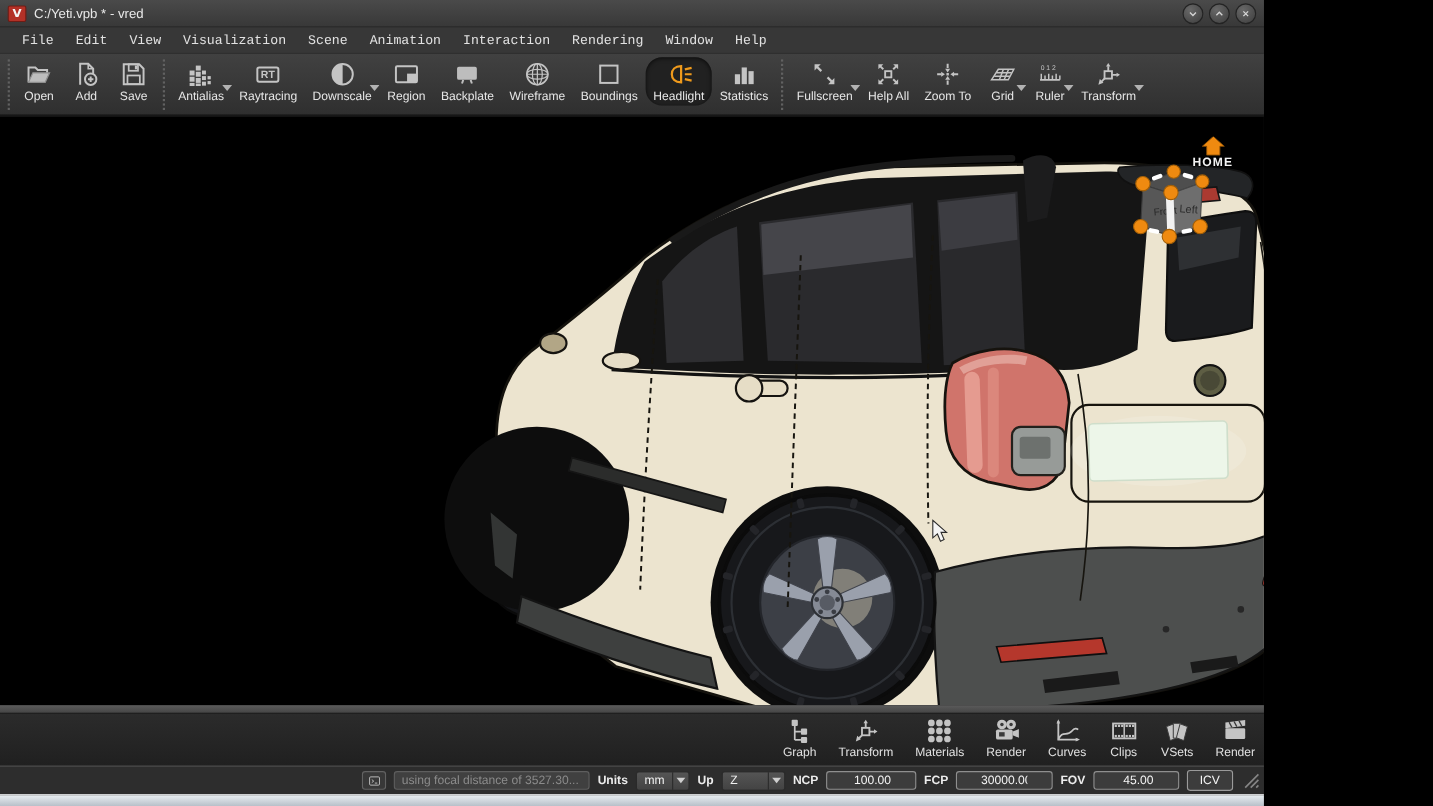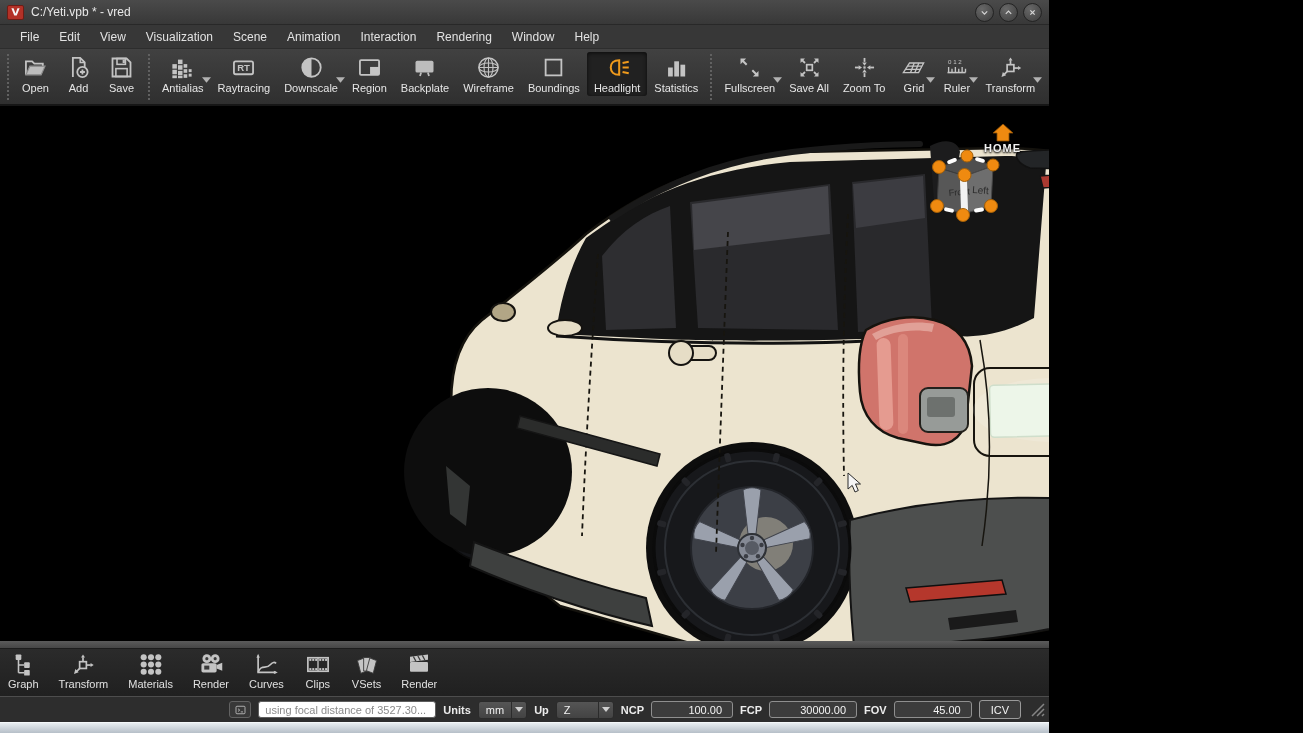--- a/index.html
+++ b/index.html
@@ -1,84 +1,84 @@
 <!DOCTYPE html>
 <html><head>
 <meta charset="utf-8">
 <style>
   * { margin:0; padding:0; box-sizing:border-box; }
   html,body { width:1303px; height:733px; overflow:hidden; background:#000; }
   body { font-family:"Liberation Sans", sans-serif; -webkit-font-smoothing:antialiased; }
-  .window { width:1049px; height:733px; display:flex; flex-direction:column; background:#303030; }
+  .window { width:1149px; height:733px; display:flex; flex-direction:column; background:#303030; }
 
   
   .titlebar { height:25px; flex:0 0 25px; display:flex; align-items:center; padding:0 7px; gap:7px;
               background:linear-gradient(#4a4a4a,#383838); border-bottom:1px solid #282828; }
   .app-icon { width:17px; height:15px; background:#b33127; border:1px solid #6e1c15; border-radius:2px;
               display:flex; align-items:center; justify-content:center; }
   .app-icon svg { width:11px; height:10px; }
   .win-title { color:#e8e8e8; font-size:12px; flex:1; white-space:nowrap; }
   .win-controls { display:flex; gap:5px; }
   .win-btn { width:19px; height:19px; border-radius:50%; border:1px solid #232323;
              background:radial-gradient(circle at 35% 30%, #686868, #3d3d3d);
              display:flex; align-items:center; justify-content:center; cursor:default; }
   .win-btn svg { width:13px; height:13px; }
 
   
   .menubar { height:24px; flex:0 0 24px; background:#373737; display:flex; align-items:center;
              padding-left:10px; border-bottom:1px solid #2d2d2d; }
-  .menu-item { color:#e2e2e2; font-size:12px; padding:3px 10px; border-radius:2px; }
+  .menu-item { color:#e2e2e2; font-size:12px; padding:3px 10px; border-radius:2px;font-family:Liberation Mono, monospace; }
 
   
   .toolbar { height:57px; flex:0 0 57px; background:linear-gradient(#414141,#2f2f2f);
              border-bottom:2px solid #161616; display:flex; align-items:flex-start; padding:3px 2px 0; }
   .tb-sep { height:46px; margin:2px 5px 0 5px; border-left:2px dotted #616161; width:0; }
   .tb-btn { position:relative; display:flex; flex-direction:column; align-items:center;
             padding:2px 7px 2px; border-radius:3px; }
-  .tb-btn.active { background:#212121; box-shadow:inset 0 1px 4px rgba(0,0,0,.7); }
+  .tb-btn.active { background:#212121; box-shadow:inset 0 1px 4px rgba(0,0,0,.7);border-radius:15px; }
   .tb-ic { width:29px; height:27px; display:block; }
   .tb-label { color:#e6e6e6; font-size:11px; margin-top:1px; white-space:nowrap; }
   .dd-tri { position:absolute; right:0; top:25px; line-height:0; }
 
   
   .viewport { height:535px; flex:0 0 535px; position:relative; background:#000; overflow:hidden; }
   .car-svg { position:absolute; left:0; top:0; }
   .home { position:absolute; top:18px; right:28px; display:flex; flex-direction:column; align-items:center; }
   .home svg { width:22px; height:18px; }
   .home-label { color:#f2f2f2; font-size:11px; font-weight:bold; letter-spacing:1px;
                 text-shadow:0 1px 2px #000, 0 0 3px #000; margin-top:0px; }
   .navcube { position:absolute; top:42px; right:44px; width:78px; height:76px; }
   .cursor { position:absolute; left:847px; top:366px; width:15px; height:22px; }
 
   
   .splitter { height:8px; flex:0 0 8px; background:linear-gradient(#5b5b5b,#464646); border-bottom:1px solid #1d1d1d; }
   .dock { height:47px; flex:0 0 47px; background:linear-gradient(#2b2b2b,#202020);
-          display:flex; justify-content:flex-start; align-items:flex-start; gap:4px; padding-top:1px; }
+          display:flex; justify-content:flex-end; align-items:flex-start; gap:4px; padding-top:1px; }
   .dock-btn { display:flex; flex-direction:column; align-items:center; padding:1px 8px 0; border-radius:3px; }
   .dk-ic { width:28px; height:27px; display:block; }
   .dock-label { color:#e0e0e0; font-size:11px; margin-top:0; white-space:nowrap; }
 
   
   .statusbar { height:26px; flex:0 0 26px; background:#2d2d2d; border-top:1px solid #4d4d4d;
                display:flex; align-items:center; font-size:11px; color:#d9d9d9; padding:0 4px 0 10px; }
   .sb-left { display:flex; gap:10px; white-space:nowrap; }
   .sb-right { margin-left:auto; display:flex; align-items:center; gap:7px; }
   .term-btn { width:22px; height:17px; background:#383838; border:1px solid #626262; border-radius:3px;
               display:flex; align-items:center; justify-content:center; }
   .term-btn svg { width:13px; height:12px; }
-  .msg-field { width:178px; height:17px; background:#ffffff; border:1px solid #5e5e5e; border-radius:3px;
+  .msg-field { width:178px; height:17px; background:#404040; border:1px solid #5e5e5e; border-radius:3px;
                color:#8b8b8b; font-size:11px; padding:0 6px; font-family:"Liberation Sans",sans-serif; }
   .sb-label { color:#ececec; font-weight:bold; white-space:nowrap; }
   .dd { height:18px; background:linear-gradient(#555,#434343); border:1px solid #2b2b2b; border-radius:3px;
         display:flex; align-items:center; color:#f0f0f0; }
   .dd .dd-val { padding:0 7px; min-width:16px; }
   .dd .dd-arr { width:15px; height:100%; border-left:1px solid #2b2b2b; display:flex; align-items:center; justify-content:center; }
   .tri-down { width:0; height:0; border-left:4px solid transparent; border-right:4px solid transparent; border-top:5px solid #cfcfcf; }
   .num-field { height:17px; background:#3c3c3c; border:1px solid #8f8f8f; border-radius:3px; color:#f4f4f4;
-               font-size:11px; text-align:right; padding:0 10px; font-family:"Liberation Sans",sans-serif; }
+               font-size:11px; text-align:right; padding:0 22px; font-family:"Liberation Sans",sans-serif; }
   .icv-btn { height:19px; padding:0 11px; background:#3c3c3c; border:1px solid #9a9a9a; border-radius:3px;
              color:#f4f4f4; font-size:11px; font-family:"Liberation Sans",sans-serif; }
   .grip { width:15px; height:16px; margin-left:2px; }
 
   .bottom-strip { height:11px; flex:0 0 11px; background:linear-gradient(#e8edf1,#b6bfc8); border-top:1px solid #f4f7f9; }
 </style>
 </head>
 <body>
 
 <div class="window">
@@ -259,21 +259,21 @@
             <path d="M8 16 L5.4 18.6"></path>
             <path d="M16 16 L18.6 18.6"></path>
           </g>
           <g fill="#c4c4c4">
             <path d="M4 8 L4 4 L8 4 Z"></path>
             <path d="M16 4 L20 4 L20 8 Z"></path>
             <path d="M4 16 L4 20 L8 20 Z"></path>
             <path d="M16 20 L20 20 L20 16 Z"></path>
           </g>
         </svg>
-        <div class="tb-label">Save All</div>
+        <div class="tb-label">Help All</div>
       </div>
       <div class="tb-btn">
         <svg class="tb-ic" viewBox="0 0 24 24">
           <g stroke="#c4c4c4" stroke-width="1.6" fill="none">
             <path d="M12 3.5 v3.5"></path>
             <path d="M12 20.5 v-3.5"></path>
             <path d="M3.5 12 h3.5"></path>
             <path d="M20.5 12 h-3.5"></path>
           </g>
           <g fill="#c4c4c4">

